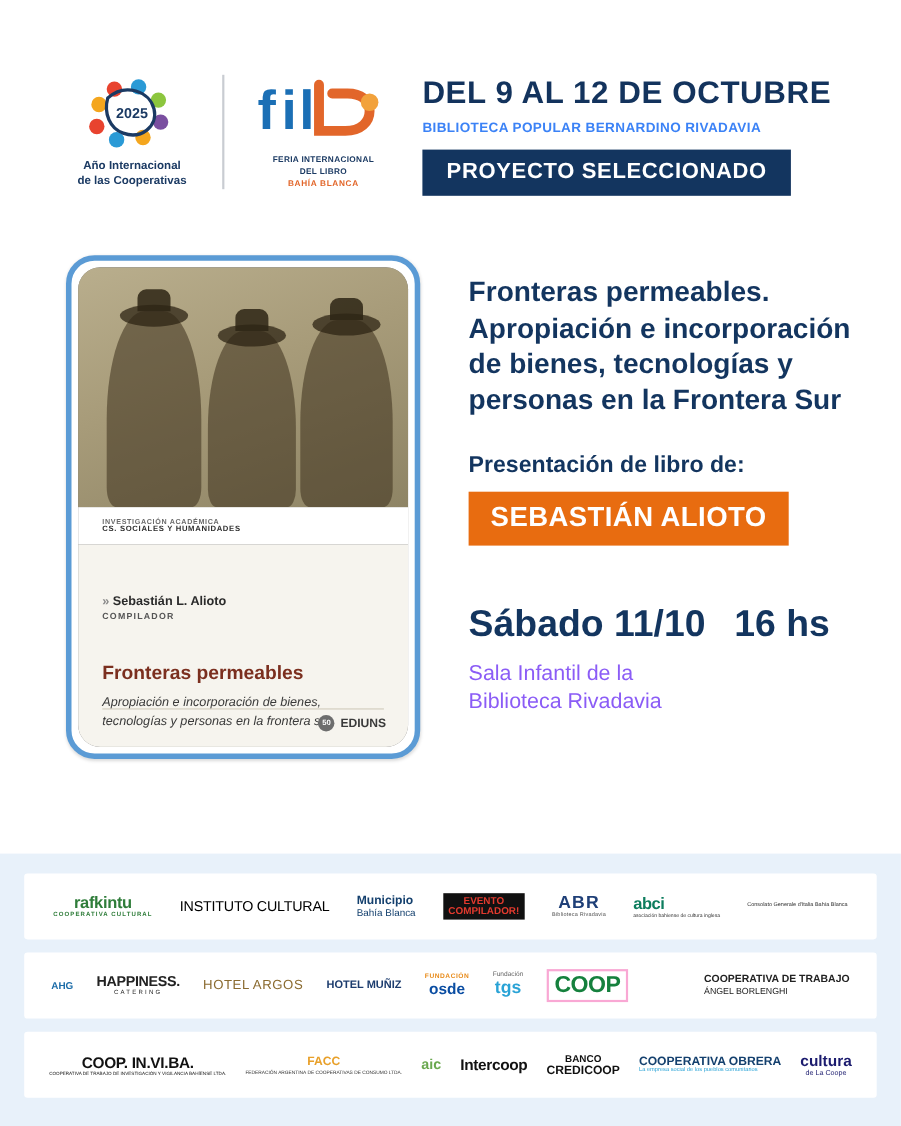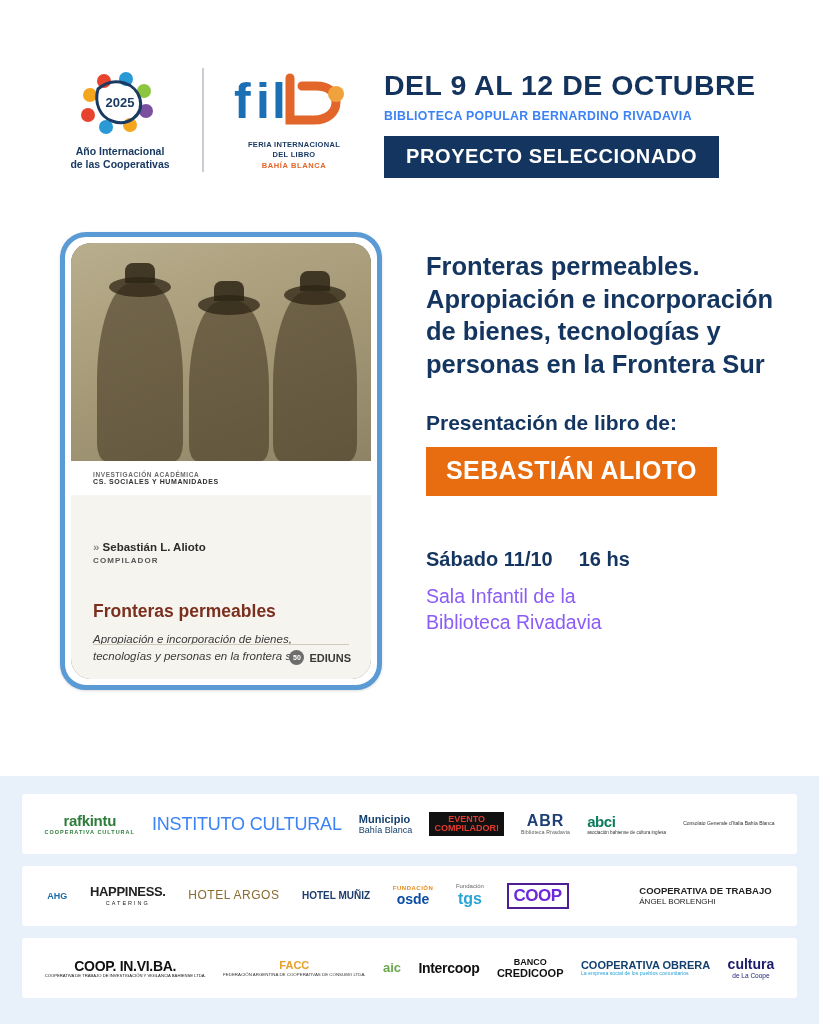--- a/index.html
+++ b/index.html
@@ -227,21 +227,21 @@
     margin-top: 12px;
     background: #e86c10;
     color: #ffffff;
     font-size: 25px;
     font-weight: bold;
     letter-spacing: .4px;
     padding: 9px 20px 11px;
   }
   .when {
     margin-top: 52px;
-    font-size: 20px;
+    font-size: 34px;
     font-weight: bold;
     color: #13355f;
   }
   .when .gap { display:inline-block; width: 26px; }
   .where {
     margin-top: 12px;
     font-size: 19.5px;
     line-height: 1.35;
     color: #8b5cf6;
   }
@@ -270,40 +270,40 @@
     align-items: center;
     justify-content: center;
     font-size: 10px;
     text-align: center;
     color: #222;
     line-height: 1.15;
     padding: 0 3px;
   }
   .sp-trafkintu { color:#2f7d3a; font-weight:bold; font-size:15px; letter-spacing:-.3px;}
   .sp-trafkintu small { display:block; font-size:5.5px; letter-spacing:1px; color:#2f7d3a;}
-  .sp-instituto { font-size:18px; color:#3b82f6; letter-spacing:-.2px;}
+  .sp-instituto { font-size:13px; color:#000000; letter-spacing:-.2px;}
   .sp-muni { font-size:11px; color:#14406e; font-weight:bold; text-align:left;}
   .sp-muni small{display:block;font-weight:normal;font-size:9px;}
   .sp-evento { background:#111; color:#fff; font-size:9px; font-weight:bold; padding:3px 5px; line-height:1.05;}
   .sp-evento span { color:#e23a2e; }
   .sp-abr { color:#1f3f77; font-weight:bold; font-size:16px; letter-spacing:1px;}
   .sp-abr small{display:block;font-size:5px;letter-spacing:.2px;font-weight:normal;color:#555;}
   .sp-abci { color:#0d7d5e; font-weight:bold; font-size:15px; letter-spacing:-.4px; text-align:left;}
   .sp-abci small{display:block;font-size:4.6px;font-weight:normal;color:#333;letter-spacing:0;}
   .sp-ital { font-size:5px; color:#333; text-align:center; }
   .sp-ahg { font-size:9px; color:#1b6ca8; font-weight:bold; }
   .sp-happiness { font-size:13px; font-weight:bold; color:#222; letter-spacing:-.3px;}
   .sp-happiness small{display:block;font-size:5.5px;letter-spacing:2px;font-weight:normal;}
   .sp-argos { font-size:12px; color:#8a6a2f; letter-spacing:.5px;}
   .sp-munoz { font-size:10px; color:#1c3c6e; font-weight:bold;}
   .sp-osde { font-size:14px; font-weight:bold; color:#0a4da2;}
   .sp-osde small{display:block;font-size:6px;color:#e88b1a;font-weight:bold;letter-spacing:.5px;}
   .sp-tgs { font-size:16px; font-weight:bold; color:#2aa3d6;}
   .sp-tgs small{display:block;font-size:6px;color:#666;font-weight:normal;}
-  .sp-coop { color:#6d28d9; font-weight:bold; font-size:17px; letter-spacing:-.5px; border:2px solid #4c1d95; padding:1px 5px;}
+  .sp-coop { color:#15803d; font-weight:bold; font-size:21px; letter-spacing:-.5px; border:2px solid #f9a8d4; padding:1px 5px;}
   .sp-borlenghi{ font-size:9.5px; font-weight:bold; color:#222; text-align:left;margin-left:48px;}
   .sp-borlenghi small{display:block;font-weight:normal;font-size:8px;}
   .sp-inviba{font-size:14px;font-weight:bold;color:#111;letter-spacing:-.3px;}
   .sp-inviba small{display:block;font-size:4.2px;font-weight:normal;letter-spacing:0;}
   .sp-facc{font-size:11px;font-weight:bold;color:#e8a02a;}
   .sp-facc small{display:block;font-size:4.4px;color:#333;font-weight:normal;}
   .sp-aic{font-size:13px;font-weight:bold;color:#6aa84f;}
   .sp-intercoop{font-size:14px;font-weight:bold;color:#111;letter-spacing:-.3px;}
   .sp-credicoop{font-size:9px;font-weight:bold;color:#111;}
   .sp-credicoop small{display:block;font-size:11px;}

